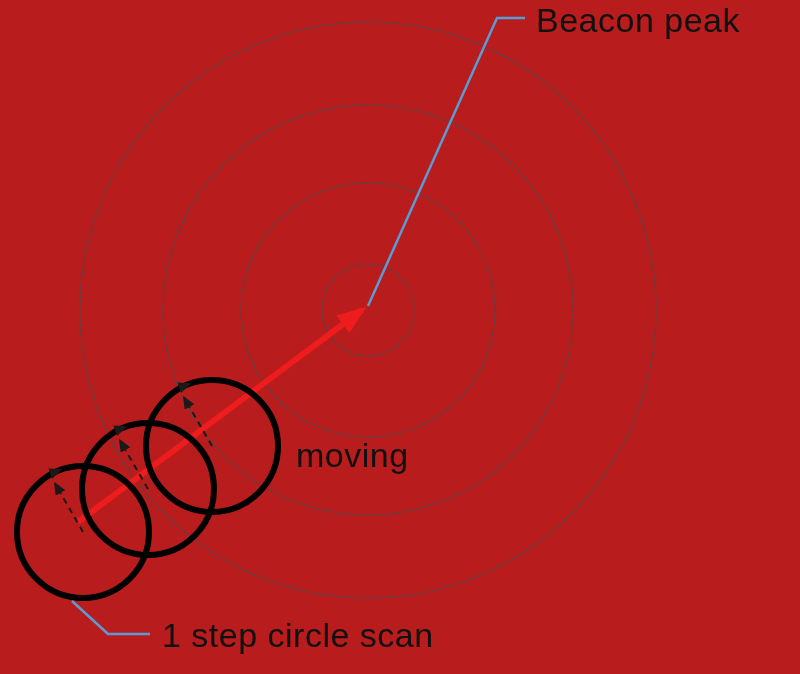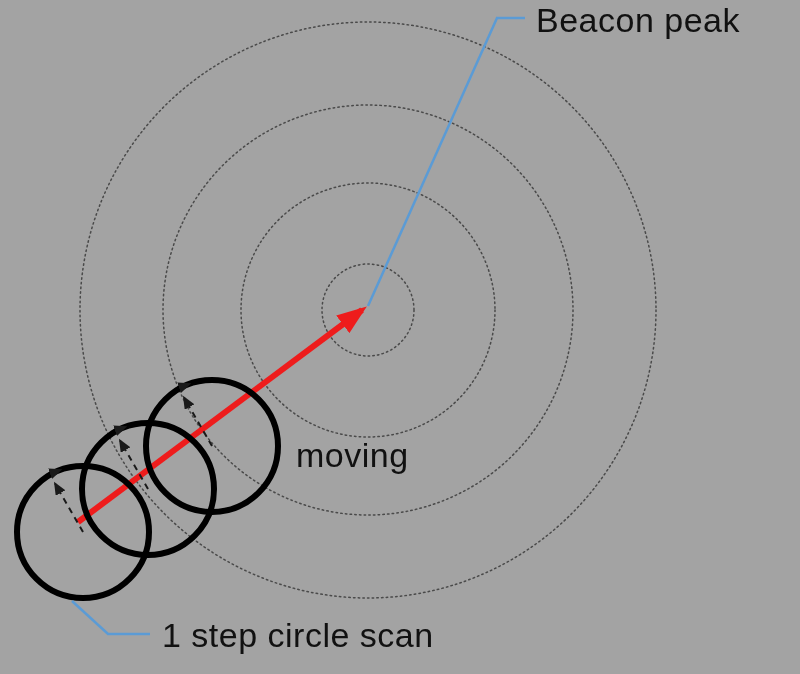--- a/index.html
+++ b/index.html
@@ -4,21 +4,21 @@
 <style>
   html, body {
     margin: 0;
     padding: 0;
     background: #ffffff;
   }
   .canvas {
     position: relative;
     width: 800px;
     height: 674px;
-    background: #a3a3a3;
+    background: #b91c1c;
     overflow: hidden;
     font-family: "Liberation Sans", sans-serif;
   }
   svg { display: block; }
   text {
     font-family: "Liberation Sans", sans-serif;
     fill: #111111;
   }
   .label-lg { font-size: 34px; letter-spacing: 0.5px; }
 </style>

